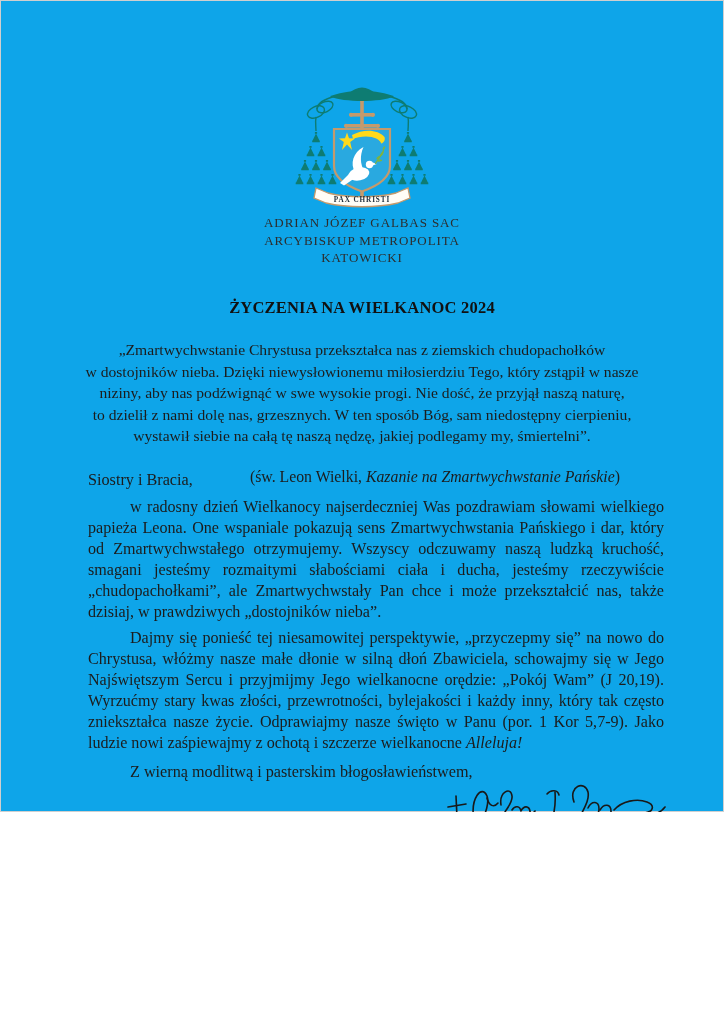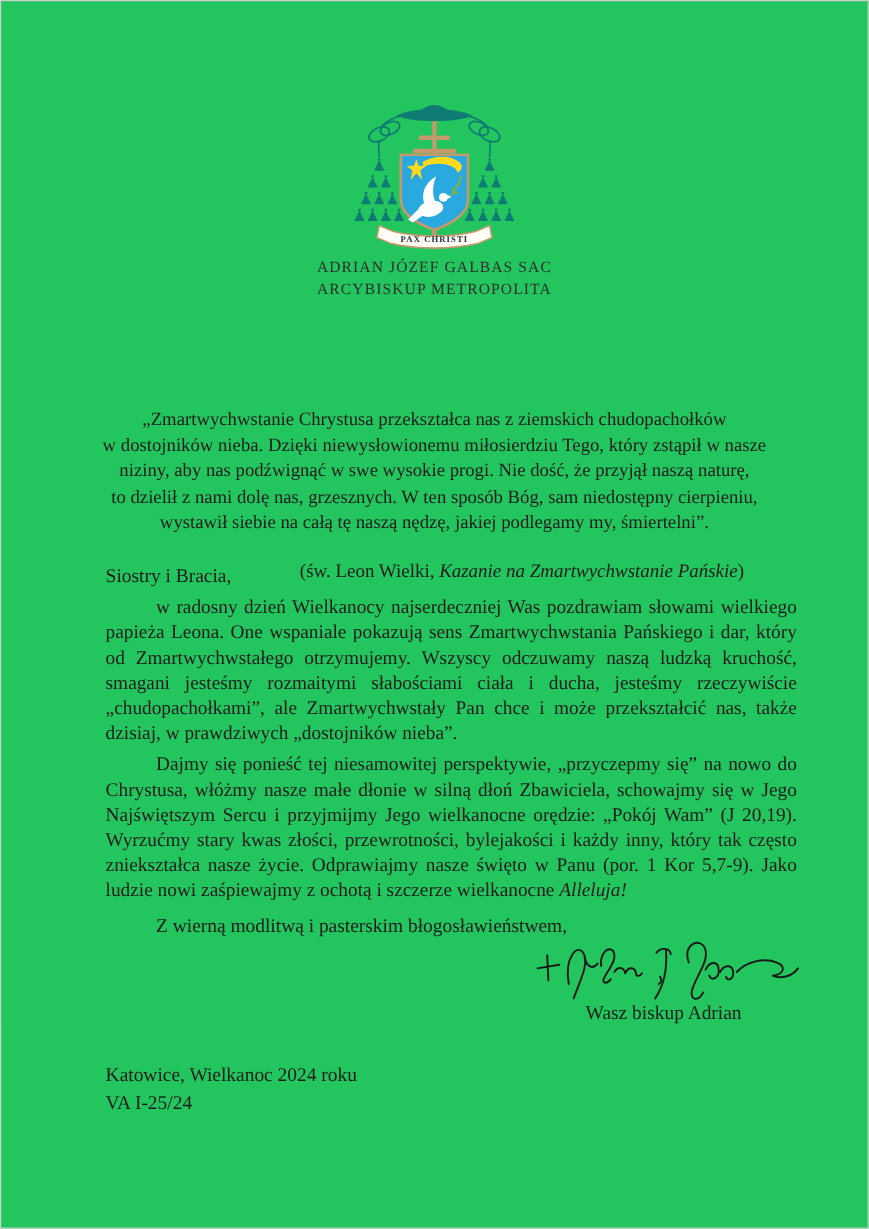--- a/index.html
+++ b/index.html
@@ -1,17 +1,17 @@
 <!DOCTYPE html>
 <html lang="pl" style="--teal: #0E7C72; --shield-blue: #29A9E0; --star-yellow: #FFD91A; --branch-green: #7CB342; --gold: #C49A6C;"><head>
 <meta charset="utf-8">
 <style>
   html,body{margin:0;padding:0;background:#fff;}
   .page{
-    position:relative;width:724px;height:1024px;background:#22c55e;overflow:hidden;
+    position:relative;width:724px;height:812px;background:#0ea5e9;overflow:hidden;
     font-family:"Liberation Serif","DejaVu Serif",serif;color:#1c1c1c;
     box-shadow:inset 0 0 0 1px #cfcfcf;
   }
   
   .arms{position:absolute;top:84px;left:50%;transform:translateX(-50%);width:152px;height:128px;}
   .fill-teal{fill:var(--teal,#0E7C72);}
   .stroke-teal{stroke:var(--teal,#0E7C72);fill:none;stroke-width:1.4;}
   .fill-gold{fill:var(--gold,#C49A6C);}
   .fill-blue{fill:var(--shield-blue,#29A9E0);}
   .fill-yellow{fill:var(--star-yellow,#FFD91A);}
@@ -134,22 +134,24 @@
 
     <g>
       <path class="banner-path" d="M30 104 L42 109 C62 114,90 114,110 109 L122 104 L124 114 L112 119 C90 124,62 124,40 119 L28 114 Z"></path>
       <text class="motto-text" x="76" y="118" text-anchor="middle">PAX CHRISTI</text>
     </g>
   </svg>
 
   <div class="letterhead-text">
     <div>ADRIAN JÓZEF GALBAS SAC</div>
     <div>ARCYBISKUP METROPOLITA</div>
+    <div>KATOWICKI</div>
   </div>
 
+  <div class="heading">ŻYCZENIA NA WIELKANOC 2024</div>
 
   <div class="quote">
     <div>„Zmartwychwstanie Chrystusa przekształca nas z ziemskich chudopachołków</div>
     <div>w dostojników nieba. Dzięki niewysłowionemu miłosierdziu Tego, który zstąpił w nasze</div>
     <div>niziny, aby nas podźwignąć w swe wysokie progi. Nie dość, że przyjął naszą naturę,</div>
     <div>to dzielił z nami dolę nas, grzesznych. W ten sposób Bóg, sam niedostępny cierpieniu,</div>
     <div>wystawił siebie na całą tę naszą nędzę, jakiej podlegamy my, śmiertelni”.</div>
   </div>
   <div class="attribution"><span>(św. Leon Wielki, </span><em>Kazanie na Zmartwychwstanie Pańskie</em><span>)</span></div>
 

